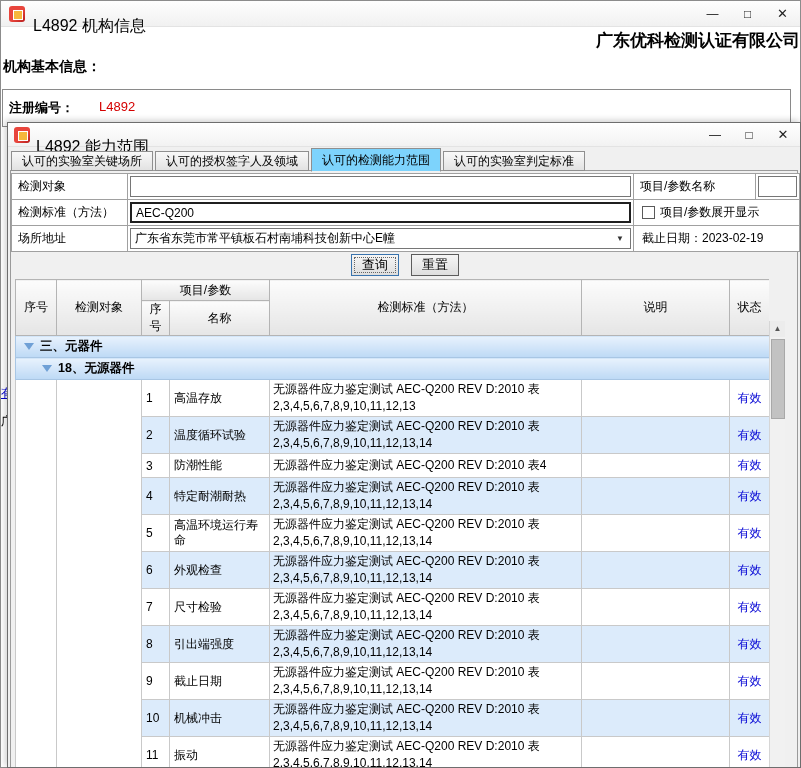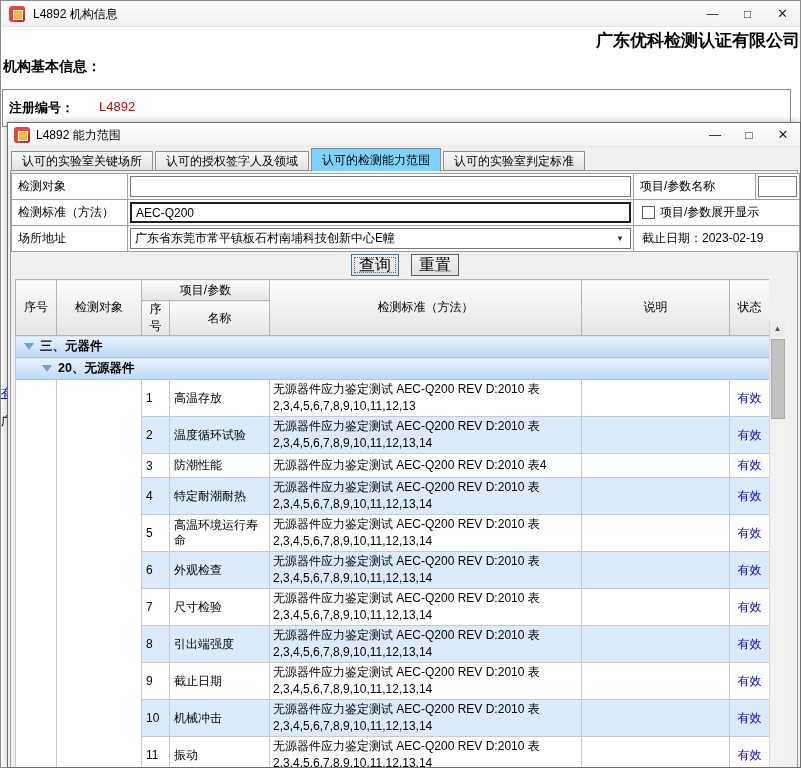--- a/index.html
+++ b/index.html
@@ -8,21 +8,21 @@
   #screen { position:relative; width:801px; height:768px; background:#fff; overflow:hidden; }
 
   
   .bg-window { position:absolute; inset:0; background:#fff; border:1px solid #8c8c8c; }
   .titlebar { position:absolute; left:0; top:0; right:0; height:26px;
               background:linear-gradient(#fefefe,#f1f1f1); border-bottom:1px solid #e3e3e3; }
   .app-icon { position:absolute; left:8px; top:5px; width:16px; height:16px;
               background:linear-gradient(135deg,#e8453c 55%,#b71c1c); border-radius:3px; }
   .app-icon::after { content:""; position:absolute; left:4px; top:4px; width:8px; height:8px;
               border:1.5px solid #ffffff; background:#f6b73c; }
-  .title-text { position:absolute; left:32px; top:0; line-height:26px; font-size:12px; color:#000; }
+  .title-text { position:absolute; left:32px; top:12px; line-height:26px; font-size:16px; color:#000; }
   .win-controls { position:absolute; right:0; top:0; height:26px; display:flex; }
   .wc { width:35px; height:26px; text-align:center; line-height:26px; font-size:12px; color:#222; cursor:default; }
   .wc.close { font-size:13px; }
 
   .bg-heading { position:absolute; left:0; top:28px; width:100%; text-align:right;
                 font-size:17px; font-weight:bold; color:#000; }
   .bg-section { position:absolute; left:2px; top:57px; font-size:14px; font-weight:bold; color:#000; }
   .reg-box { position:absolute; left:1px; top:88px; width:789px; height:38px;
              border:1px solid #8a8a8a; background:#fff; }
   .reg-label { position:absolute; left:6px; top:9px; font-size:13px; font-weight:600; color:#000; }
@@ -63,21 +63,21 @@
   .combo { position:relative; margin:2px; height:21px; border:1px solid #767676; background:#fff;
            font-size:12px; line-height:19px; padding:0 20px 0 4px; cursor:default;
            white-space:nowrap; overflow:hidden; }
   .combo-arrow { position:absolute; right:2px; top:0; width:16px; height:19px; text-align:center;
                  font-size:8px; line-height:19px; color:#333; }
   .chk-wrap { display:flex; align-items:center; height:25px; padding-left:8px; cursor:default; }
   .chk { display:inline-block; width:13px; height:13px; border:1px solid #5a5a5a; background:#fff; margin-right:5px; }
   .date-cell { line-height:25px; padding-left:8px; white-space:nowrap; }
 
   
-  .push-btn { position:absolute; top:131px; width:48px; height:22px; font-size:16px; font-family:inherit;
+  .push-btn { position:absolute; top:131px; width:48px; height:22px; font-size:13px; font-family:inherit;
               border:1px solid #5c5c5c; background:linear-gradient(#f6f6f6,#dedede); color:#000; cursor:default; z-index:3; }
   #btn-query { left:343px; border-color:#3973ad; outline:1px dotted #666; outline-offset:-4px; }
   #btn-reset { left:403px; }
 
   
   .table-wrap { position:absolute; left:7px; top:156px; width:754px; bottom:0; overflow:hidden;
                 background:#fff; z-index:3; }
   table.results { border-collapse:collapse; table-layout:fixed; width:754px; font-size:12px; background:#fff; }
   .results th { background:linear-gradient(#fcfcfc,#e5e5e5); border:1px solid #b4b4b4;
                 font-weight:normal; height:21px; padding:0 2px; color:#000; }
@@ -206,21 +206,21 @@
         </tr>
         <tr>
           <th>序号</th>
           <th>名称</th>
         </tr>
 
         <tr class="group g1">
           <td colspan="7"><span class="tri"></span><span>三、元器件</span></td>
         </tr>
         <tr class="group g2">
-          <td colspan="7"><span class="tri"></span><span>20、无源器件</span></td>
+          <td colspan="7"><span class="tri"></span><span>18、无源器件</span></td>
         </tr>
 
         <tr class="row r2">
           <td class="c-empty"></td>
               <td class="c-empty"></td>
           <td>1</td>
           <td class="c-name">高温存放</td>
           <td class="std">无源器件应力鉴定测试 AEC-Q200 REV D:2010 表
 2,3,4,5,6,7,8,9,10,11,12,13</td>
           <td></td>

